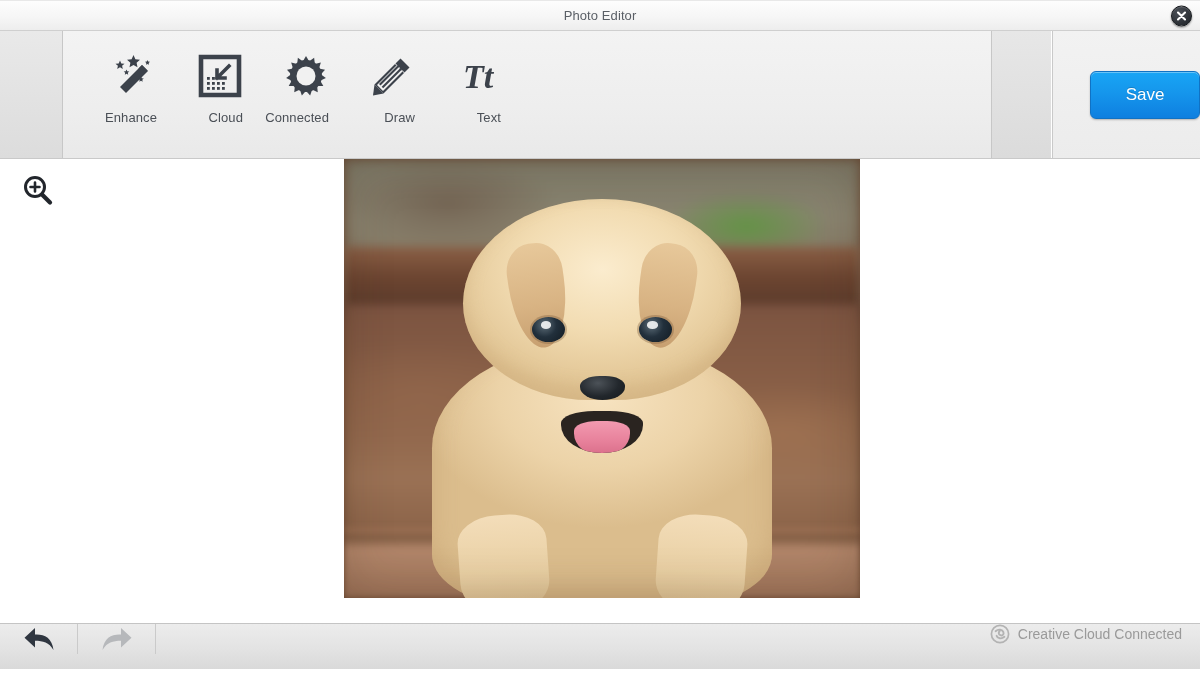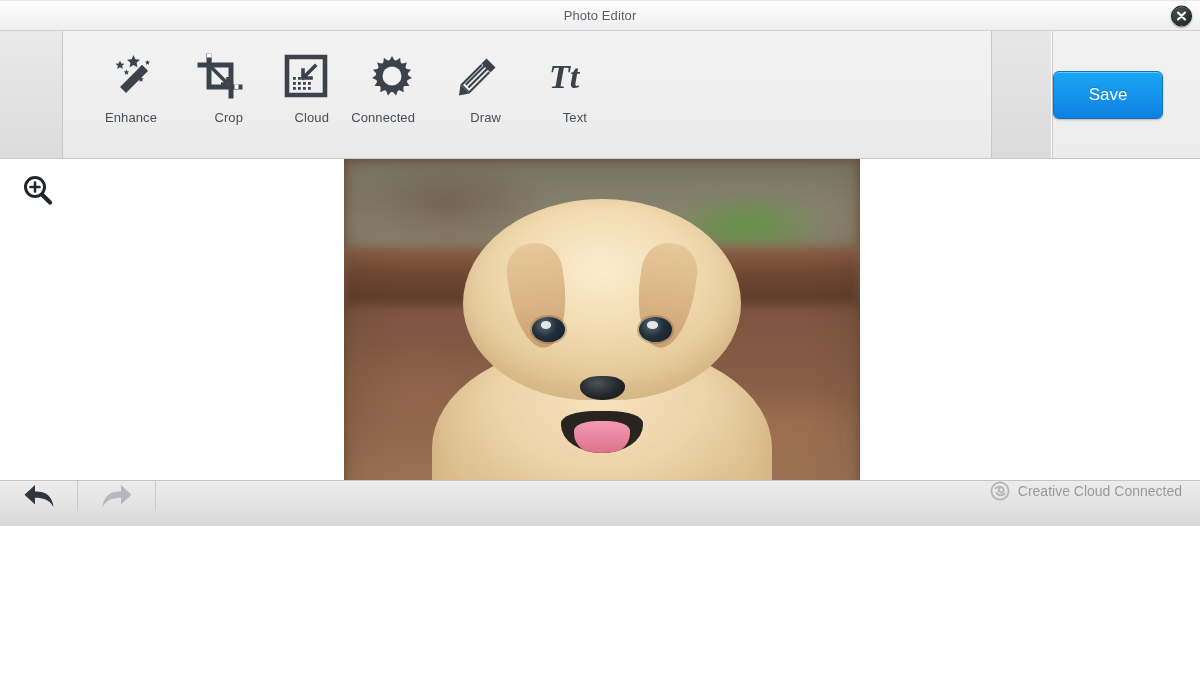--- a/index.html
+++ b/index.html
@@ -8,21 +8,21 @@
     width: 1200px;
     height: 679px;
     overflow: hidden;
     font-family: "Liberation Sans", sans-serif;
     background: #ffffff;
   }
 
   .app-window {
     position: relative;
     width: 1200px;
-    height: 526px;
+    height: 669px;
     background: #404040;
     display: flex;
     flex-direction: column;
   }
 
   
   .title-bar {
     position: relative;
     height: 31px;
     flex: 0 0 31px;
@@ -113,21 +113,21 @@
     border-right: 1px solid #ffffff;
   }
 
   .save-panel {
     width: 148px;
     flex: 0 0 148px;
     background: linear-gradient(to bottom, #f2f2f2 0%, #ececec 100%);
     border-left: 1px solid #c9c9c9;
     display: flex;
     align-items: center;
-    justify-content: flex-start;
+    justify-content: flex-end;
   }
 
   .save-button {
     width: 110px;
     height: 48px;
     border-radius: 6px;
     border: 1px solid #1072c4;
     background: linear-gradient(to bottom, #18a5f5 0%, #1596ec 45%, #0e7fe0 100%);
     box-shadow: 0 1px 2px rgba(0,0,0,0.25), inset 0 1px 0 rgba(255,255,255,0.35);
     color: #ffffff;
@@ -355,34 +355,20 @@
             <path d="M22.5 2 l1.9 4.2 4.6 .5 -3.4 3.1 .9 4.5 -4 -2.3 -4 2.3 .9 -4.5 -3.4 -3.1 4.6 -.5 z"></path>
             <path d="M9 7.5 l1.3 2.9 3.2 .3 -2.4 2.1 .7 3.1 -2.8 -1.6 -2.8 1.6 .7 -3.1 -2.4 -2.1 3.2 -.3 z"></path>
             <path d="M15.5 16.5 l.8 1.8 2 .2 -1.5 1.3 .4 2 -1.7 -1 -1.7 1 .4 -2 -1.5 -1.3 2 -.2 z"></path>
             <path d="M30 23.5 l.8 1.8 2 .2 -1.5 1.3 .4 2 -1.7 -1 -1.7 1 .4 -2 -1.5 -1.3 2 -.2 z"></path>
             <path d="M36.5 7 l.7 1.6 1.8 .2 -1.3 1.2 .3 1.8 -1.5 -.9 -1.5 .9 .3 -1.8 -1.3 -1.2 1.8 -.2 z"></path>
           </svg>
         </span>
         <span class="tool-label">Enhance</span>
       </div>
 
-      <div class="tool">
-        <span class="tool-icon">
-          <svg width="46" height="46" viewBox="0 0 46 46" fill="none" stroke="#3c424b">
-            <path d="M12 3 L12 34 L43 34" stroke-width="5" stroke-linecap="square"></path>
-            <path d="M3 12 L34 12 L34 43" stroke-width="5" stroke-linecap="square"></path>
-            <path d="M14 14 L31 31" stroke-width="3.6"></path>
-            <path d="M31 31 L31 24 M31 31 L24 31" stroke-width="3.6"></path>
-            <rect x="10" y="0.5" width="4.4" height="4" fill="#ffffff" stroke="none"></rect>
-            <rect x="10" y="5" width="4.4" height="3.6" fill="#3c424b" stroke="none"></rect>
-            <rect x="37.5" y="31.5" width="4" height="4.4" fill="#ffffff" stroke="none"></rect>
-          </svg>
-        </span>
-        <span class="tool-label">Crop</span>
-      </div>
 
       <div class="tool">
         <span class="tool-icon">
           <svg width="46" height="46" viewBox="0 0 46 46">
             <path d="M4 4 H42 V42 H4 Z" fill="none" stroke="#3c424b" stroke-width="4.6"></path>
             <path d="M32 13 L20 25 M20 25 L20 17 M20 25 L28 25" fill="none" stroke="#3c424b" stroke-width="3.6" stroke-linecap="square"></path>
             <g fill="#3c424b">
               <rect x="10" y="24" width="2.8" height="2.8"></rect>
                 <rect x="15" y="24" width="2.8" height="2.8"></rect>
               <rect x="10" y="29" width="2.8" height="2.8"></rect>

